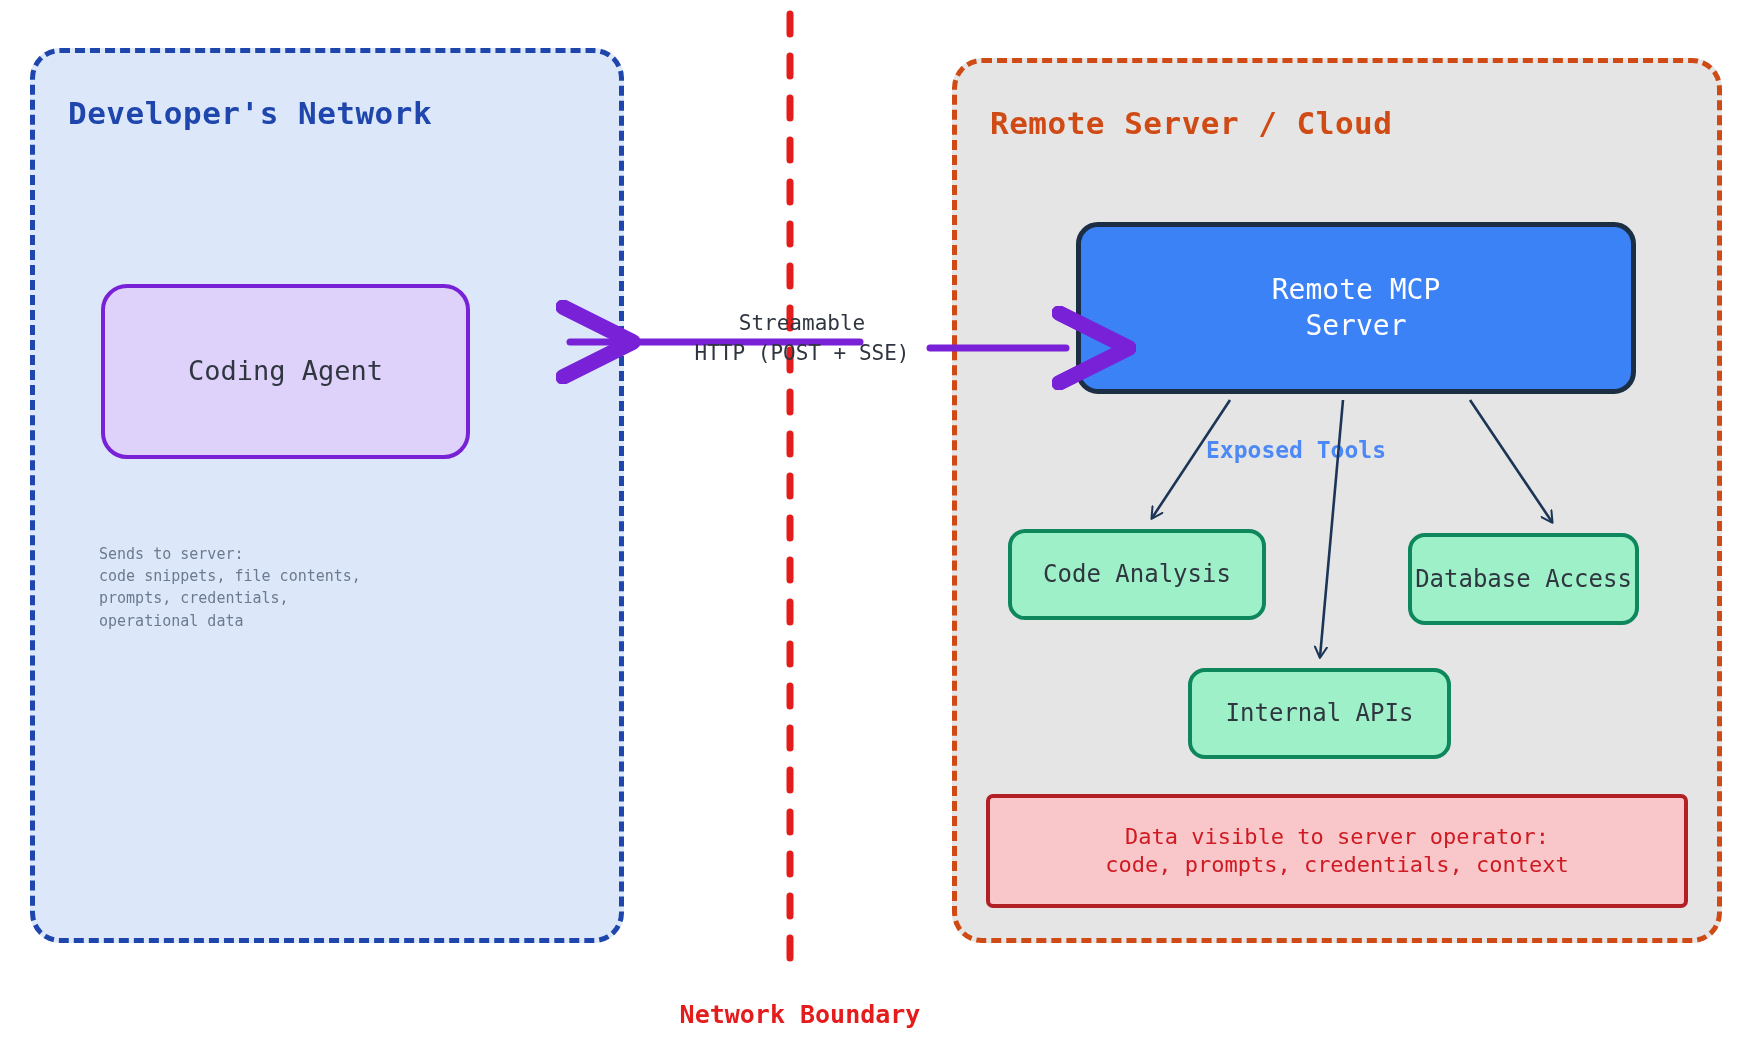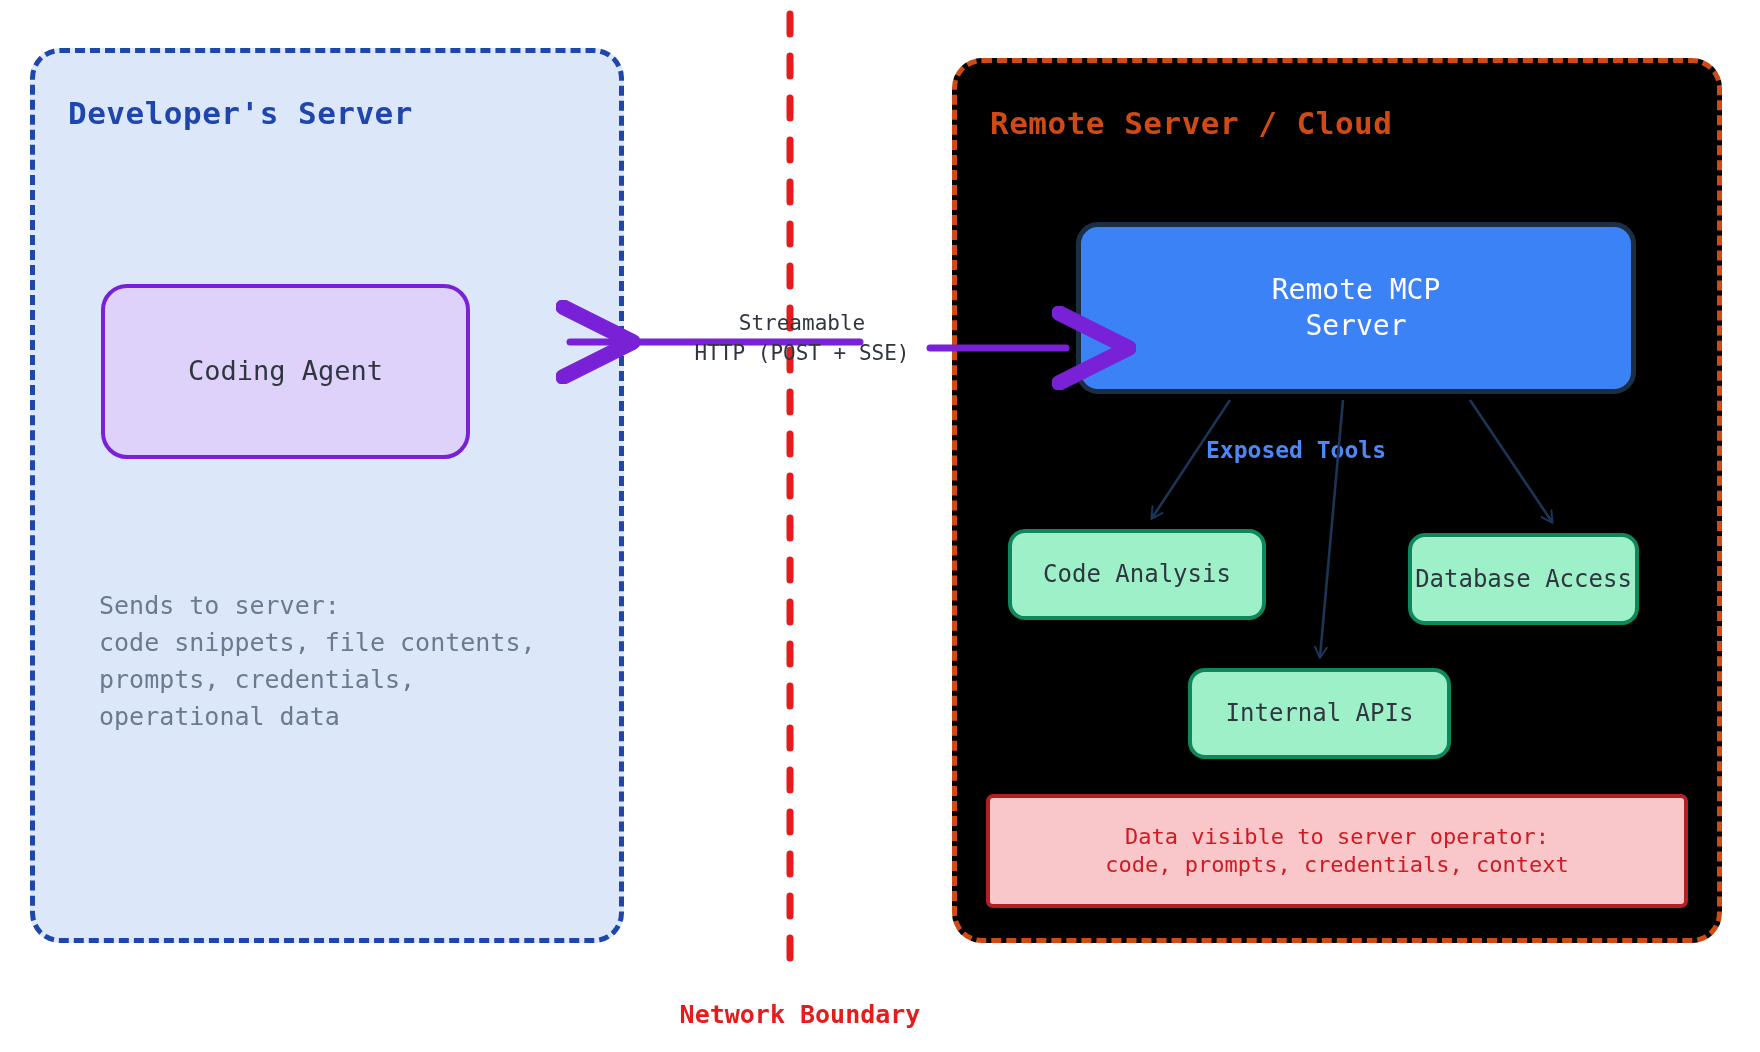--- a/index.html
+++ b/index.html
@@ -40,21 +40,21 @@
     width: 594px;
     height: 895px;
     background: #dce8fa;
     border: 5px dashed #1f46ad;
   }
   #zone-remote {
     left: 952px;
     top: 58px;
     width: 770px;
     height: 885px;
-    background: #000000;
+    background: #e5e5e5;
     border: 5px dashed #cf4a14;
   }
   .zone-title {
     position: absolute;
     font-size: 31px;
     font-weight: bold;
     letter-spacing: 0.5px;
     white-space: nowrap;
   }
   #zone-dev-title {
@@ -145,23 +145,22 @@
 
   
   .free-text {
     position: absolute;
     white-space: pre-line;
   }
   #text-sends-to-server {
     left: 99px;
     top: 543px;
     color: #6b7a90;
-    font-size: 25px;
+    font-size: 15px;
     line-height: 1.48;
-    margin-top: 44px;
   }
   #label-protocol {
     left: 672px;
     top: 309px;
     width: 260px;
     text-align: center;
     color: #2f3640;
     font-size: 21px;
     line-height: 1.42;
   }
@@ -183,21 +182,21 @@
     font-weight: bold;
     white-space: nowrap;
   }
 </style>
 </head>
 <body>
 
 <div id="canvas">
 
   <div class="zone" id="zone-dev">
-    <div class="zone-title" id="zone-dev-title">Developer's Server</div>
+    <div class="zone-title" id="zone-dev-title">Developer's Network</div>
   </div>
 
   <div class="node" id="node-coding-agent">Coding Agent</div>
 
   <div class="free-text" id="text-sends-to-server">Sends to server:
 code snippets, file contents,
 prompts, credentials,
 operational data</div>
 
   <div class="zone" id="zone-remote">

